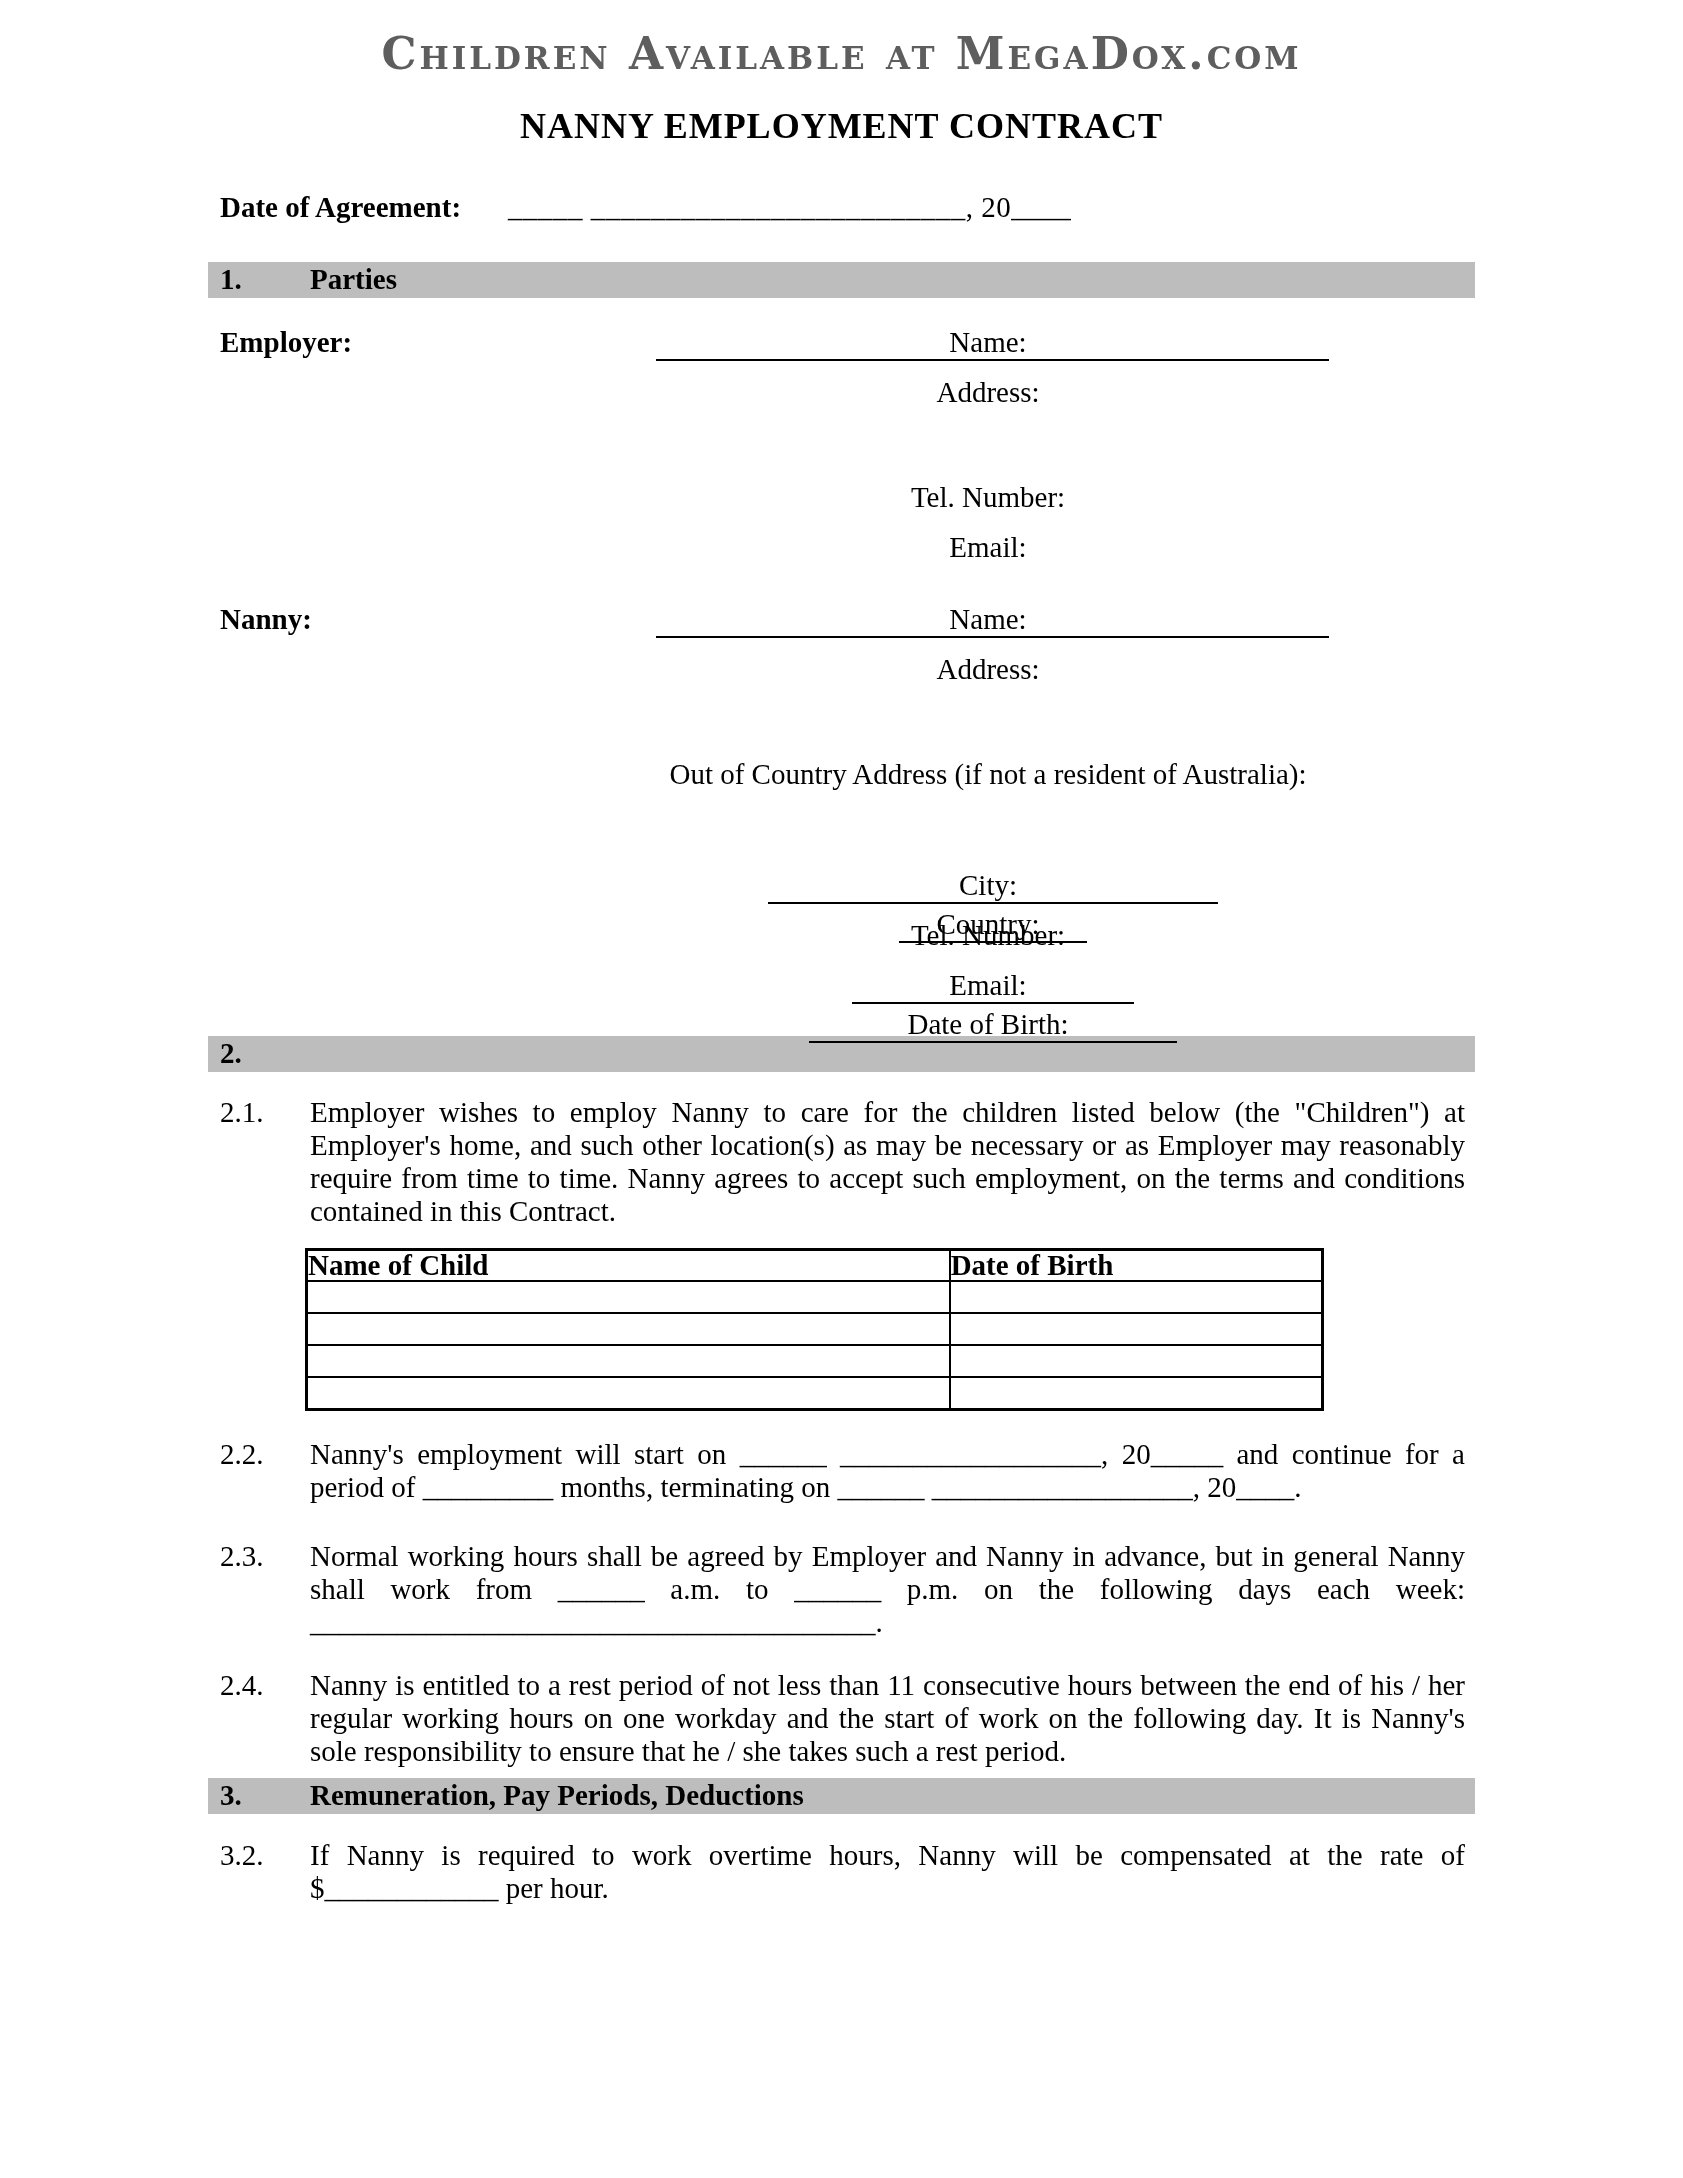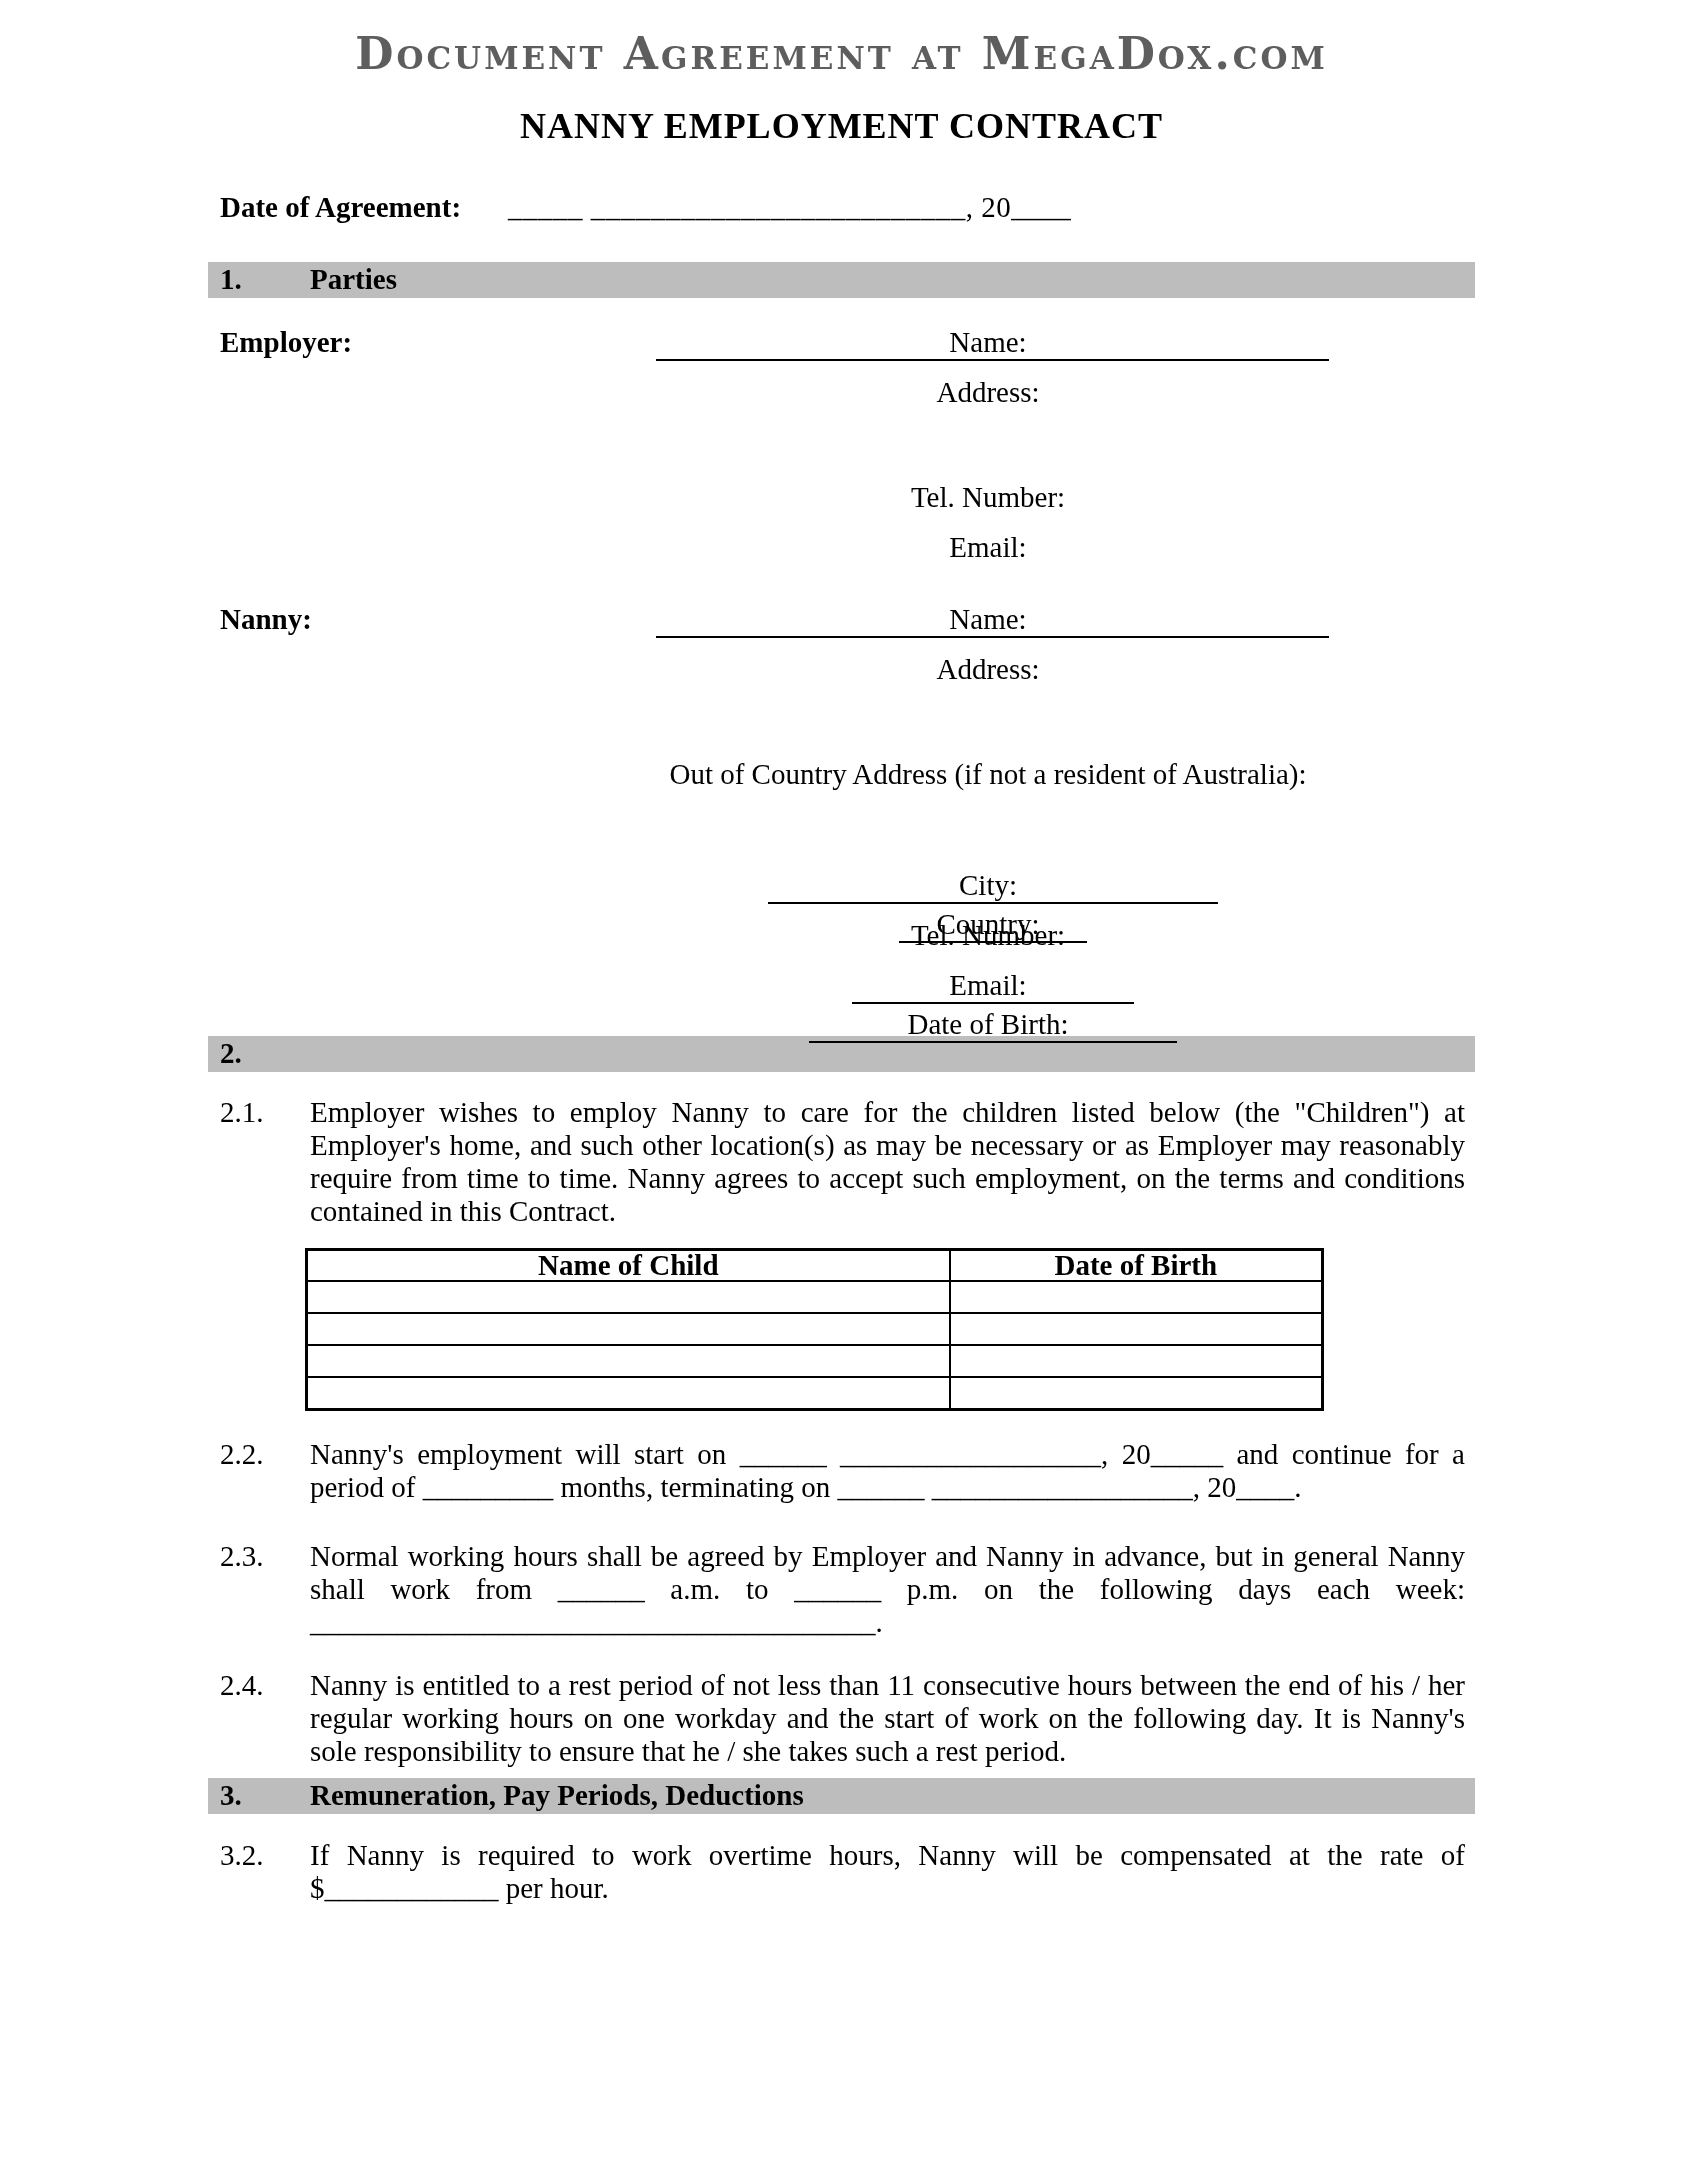--- a/index.html
+++ b/index.html
@@ -82,33 +82,32 @@
   table.children {
     margin: 20px 0 0 97px;
     width: 1019px;
     border-collapse: collapse;
     border: 3px solid #000;
   }
   table.children td {
     border: 2px solid #000;
     height: 31px;
     font-weight: bold;
-    text-align: center;
     line-height: 29px;
     padding: 0;
   }
   table.children td.col-name { width: 63.3%; }
   table.children tr.empty td { height: 32px; font-weight: normal; }
 </style>
 </head>
 <body>
 
 <div class="page">
 
-  <div class="watermark">Document Agreement at MegaDox.com</div>
+  <div class="watermark">Children Available at MegaDox.com</div>
 
   <div class="doc-title">NANNY EMPLOYMENT CONTRACT</div>
 
   <div class="date-row">
     <span class="dlabel">Date of Agreement:</span>
     <span class="dvalue">_____ _________________________, 20____</span>
   </div>
 
   <div class="section-bar bar-1">
     <span class="snum">1.</span>

